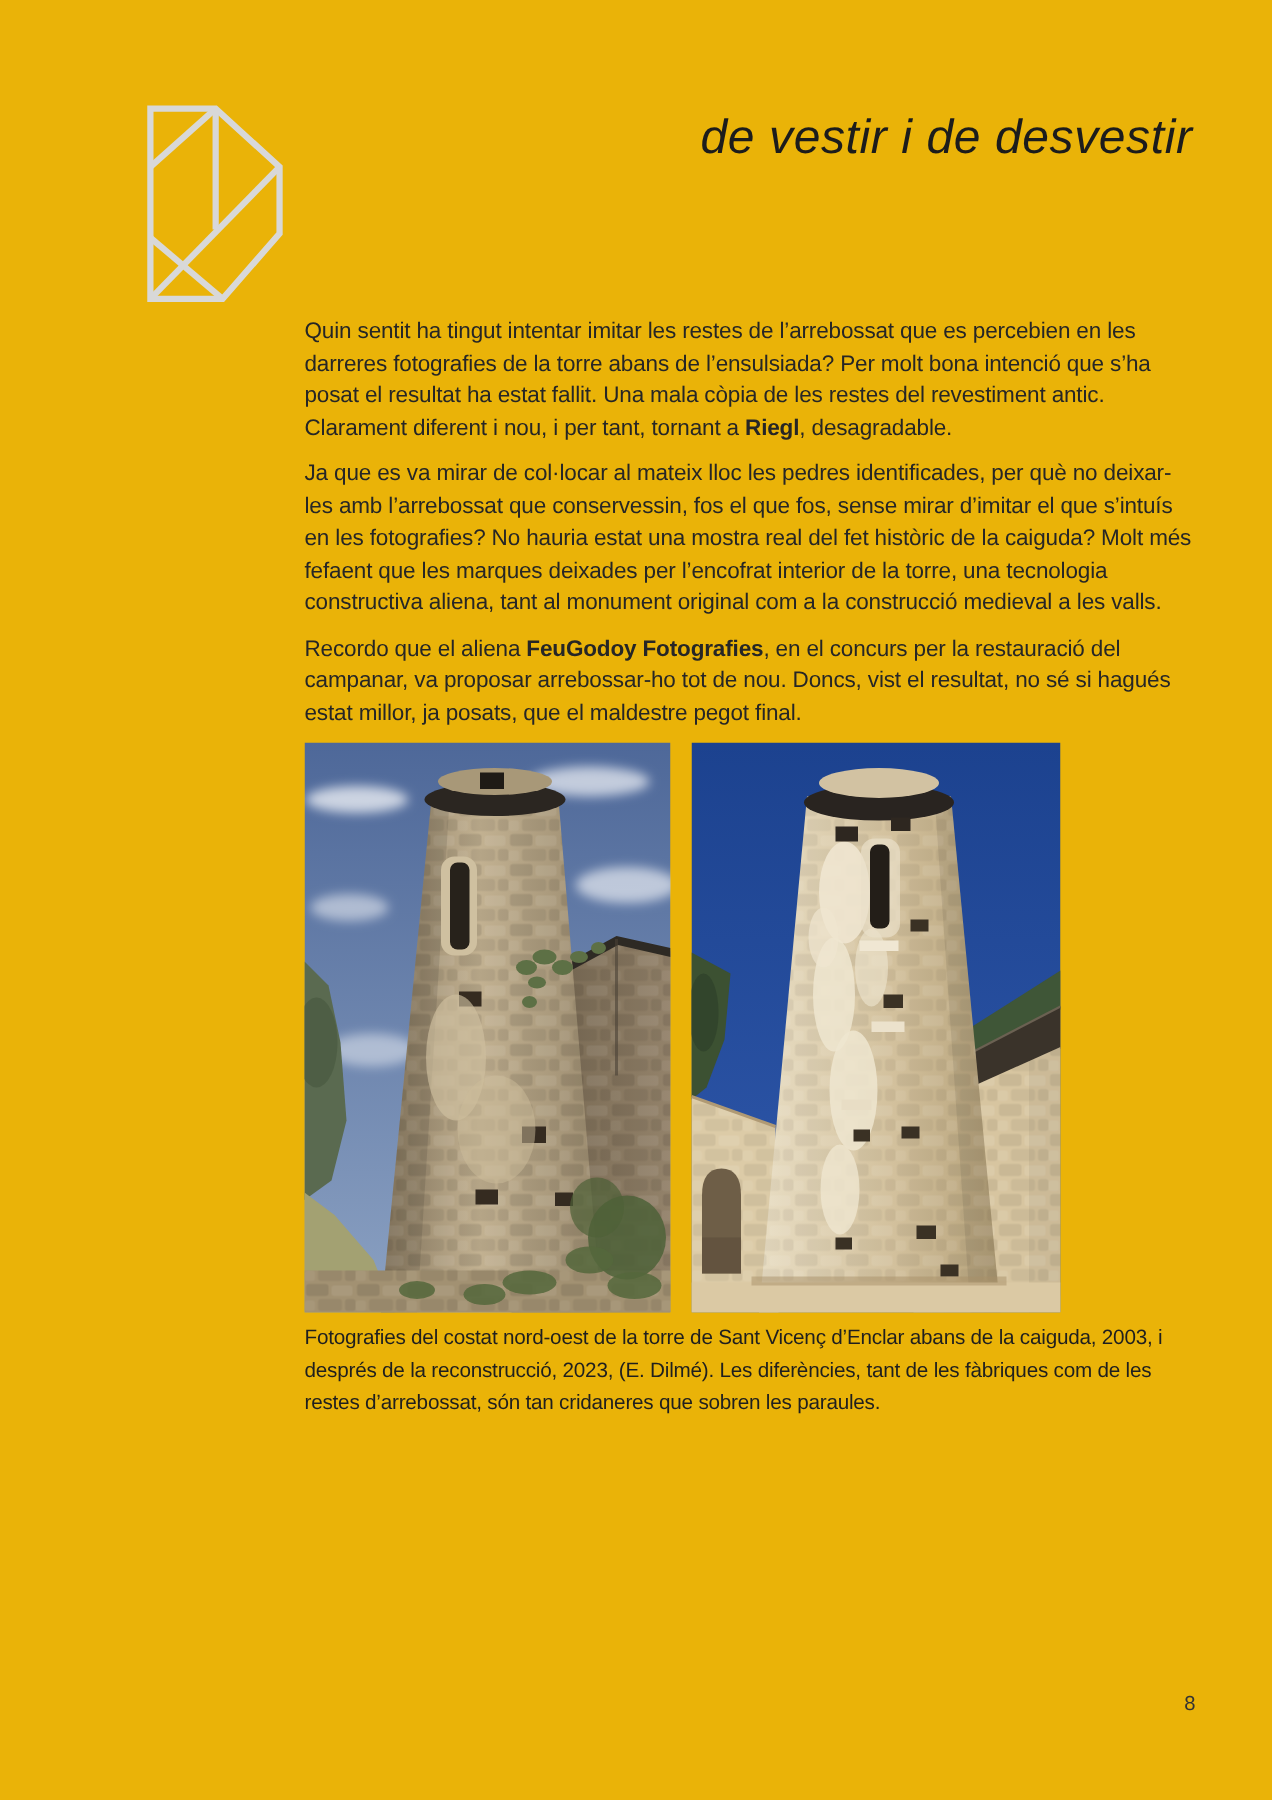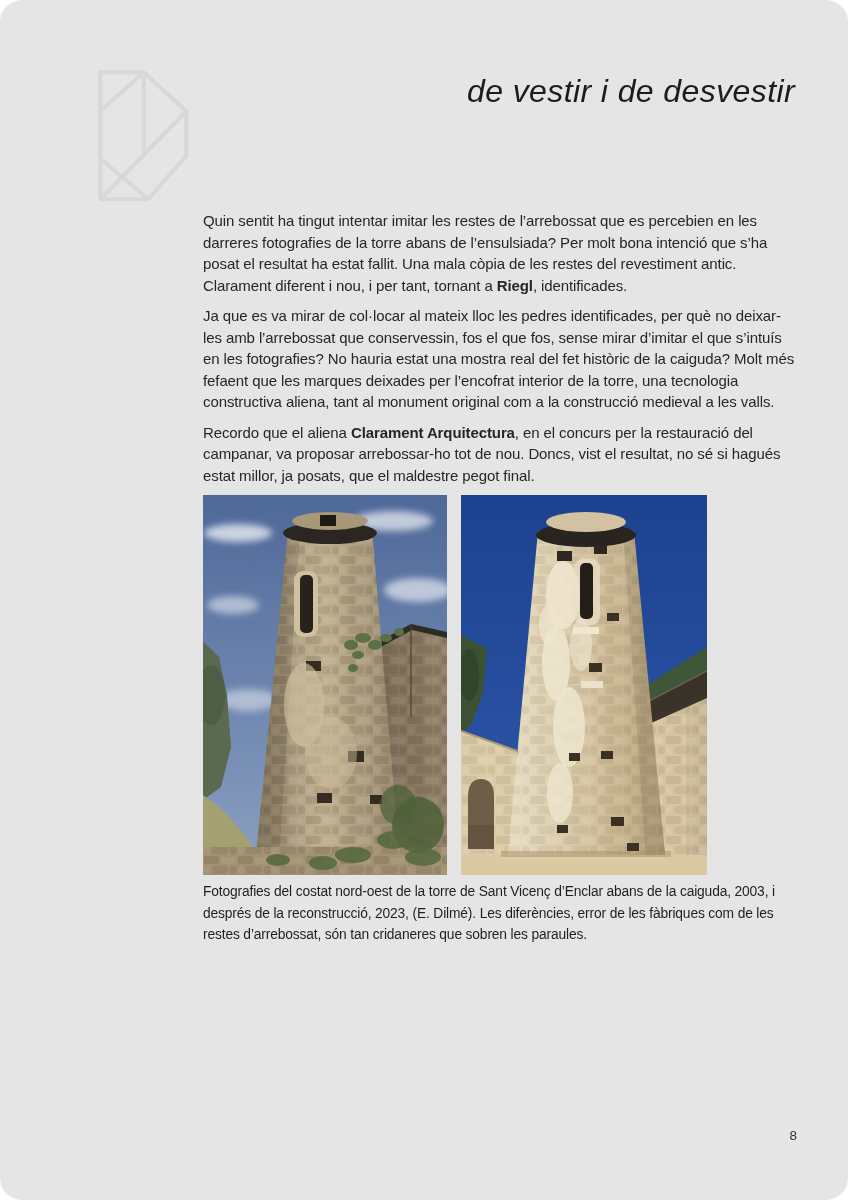--- a/index.html
+++ b/index.html
@@ -1,18 +1,18 @@
 <!DOCTYPE html>
 <html><head>
 <meta charset="utf-8">
 <style>
   html,body { margin:0; padding:0; background:#ffffff; }
   .page {
-    position:relative; width:848px; height:1200px; background:#e5e5e5;
-    font-family:"Liberation Sans", sans-serif; color:#262626; overflow:hidden;border-radius:22px;
+    position:relative; width:848px; height:1200px; background:#eab308;
+    font-family:"Liberation Sans", sans-serif; color:#262626; overflow:hidden;
   }
   .logo { position:absolute; left:91px; top:61px; width:100px; height:145px; }
   .title {
     position:absolute; top:74px; right:53px; margin:0;
     font-size:32px; line-height:1.1; font-style:italic; font-weight:400;
     letter-spacing:0.4px; color:#1c1c1c; white-space:nowrap;
   }
   .content { position:absolute; left:203px; top:210px; width:592px; }
   .content p {
     margin:0 0 9px 0; font-size:15px; line-height:21.5px;
@@ -46,25 +46,25 @@
         <path d="M10,103 L62,147"></path>
       </g>
     </svg>
   </div>
 
   <h1 class="title">de vestir i de desvestir</h1>
 
   <main class="content">
 
 
-    <p><span>Quin sentit ha tingut intentar imitar les restes de l’arrebossat que es percebien en les darreres fotografies de la torre abans de l’ensulsiada? Per molt bona intenció que s’ha posat el resultat ha estat fallit. Una mala còpia de les restes del revestiment antic. Clarament diferent i nou, i per tant, tornant a </span><b>Riegl</b><span>, identificades.</span></p>
+    <p><span>Quin sentit ha tingut intentar imitar les restes de l’arrebossat que es percebien en les darreres fotografies de la torre abans de l’ensulsiada? Per molt bona intenció que s’ha posat el resultat ha estat fallit. Una mala còpia de les restes del revestiment antic. Clarament diferent i nou, i per tant, tornant a </span><b>Riegl</b><span>, desagradable.</span></p>
 
     <p><span>Ja que es va mirar de col·locar al mateix lloc les pedres identificades, per què no deixar-les amb l’arrebossat que conservessin, fos el que fos, sense mirar d’imitar el que s’intuís en les fotografies? No hauria estat una mostra real del fet històric de la caiguda? Molt més fefaent que les marques deixades per l’encofrat interior de la torre, una tecnologia constructiva aliena, tant al monument original com a la construcció medieval a les valls.</span></p>
 
-    <p><span>Recordo que el aliena </span><b>Clarament Arquitectura</b><span>, en el concurs per la restauració del campanar, va proposar arrebossar-ho tot de nou. Doncs, vist el resultat, no sé si hagués estat millor, ja posats, que el maldestre pegot final.</span></p>
+    <p><span>Recordo que el aliena </span><b>FeuGodoy Fotografies</b><span>, en el concurs per la restauració del campanar, va proposar arrebossar-ho tot de nou. Doncs, vist el resultat, no sé si hagués estat millor, ja posats, que el maldestre pegot final.</span></p>
 
     <figure>
       <div class="photos">
 
         <svg width="244" height="380" viewBox="0 0 244 380" role="img">
           <defs>
             <linearGradient id="skyL" x1="0" y1="0" x2="0" y2="1">
               <stop offset="0" stop-color="#4e6899"></stop>
                 <stop offset="1" stop-color="#8ba1c2"></stop>
             </linearGradient>
@@ -216,20 +216,20 @@
             <rect x="150" y="322" width="13" height="9"></rect>
             <rect x="96" y="330" width="11" height="8"></rect>
             <rect x="166" y="348" width="12" height="8"></rect>
           </g>
 
           <rect x="0" y="360" width="246" height="20" fill="#dbc9a4"></rect>
           <rect x="40" y="356" width="170" height="6" fill="#a78f68" opacity="0.5"></rect>
         </svg>
 
       </div>
-      <figcaption>Fotografies del costat nord-oest de la torre de Sant Vicenç d’Enclar abans de la caiguda, 2003, i després de la reconstrucció, 2023, (E. Dilmé). Les diferències, error de les fàbriques com de les restes d’arrebossat, són tan cridaneres que sobren les paraules.</figcaption>
+      <figcaption>Fotografies del costat nord-oest de la torre de Sant Vicenç d’Enclar abans de la caiguda, 2003, i després de la reconstrucció, 2023, (E. Dilmé). Les diferències, tant de les fàbriques com de les restes d’arrebossat, són tan cridaneres que sobren les paraules.</figcaption>
     </figure>
 
   </main>
 
   <div class="pagenum">8</div>
 
 </div>
 
 </body></html>

